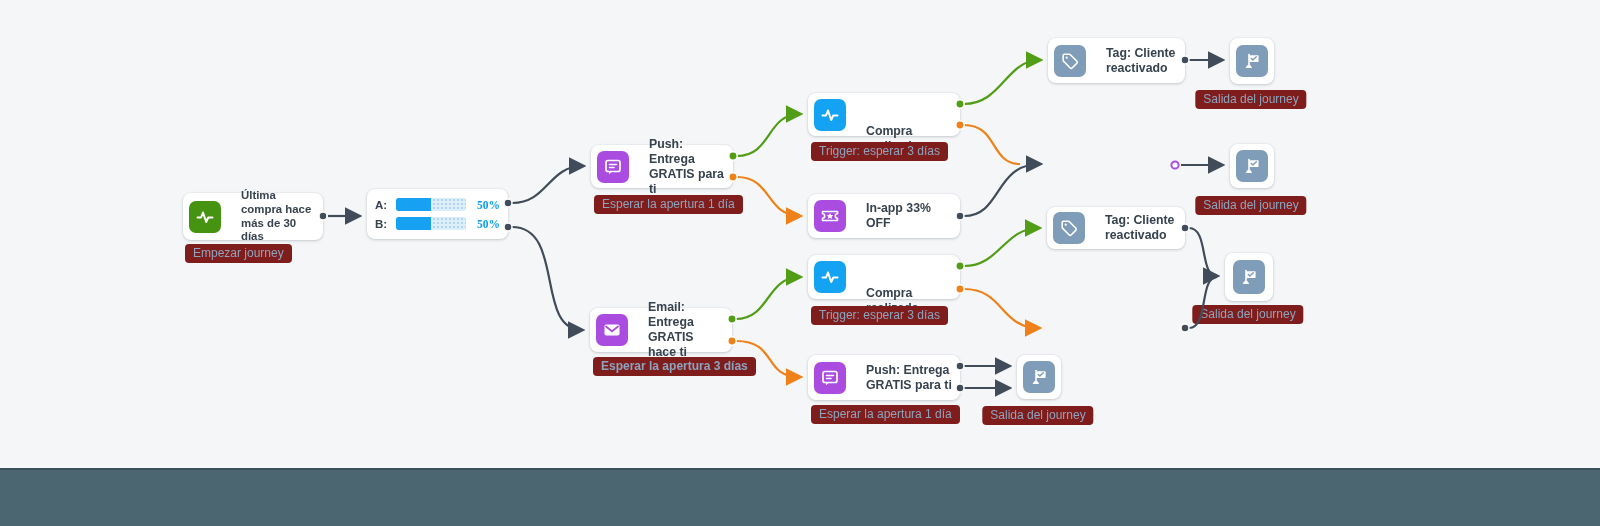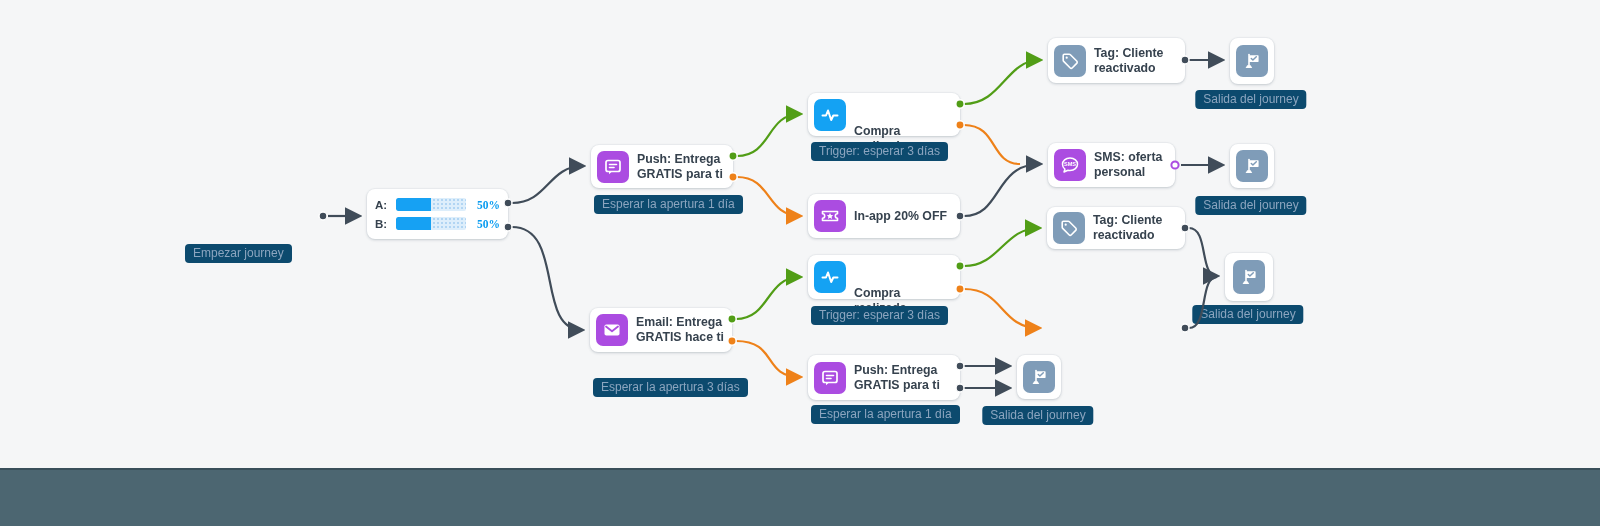--- a/index.html
+++ b/index.html
@@ -1,33 +1,33 @@
 <!DOCTYPE html>
 <html><head>
 <meta charset="utf-8">
 <style>
   html,body{margin:0;padding:0;}
   body{font-family:"Liberation Sans", sans-serif; background:#e9ebed;}
   .viewport{position:relative;width:1600px;height:526px;overflow:hidden;background:#f5f6f7;}
   .footer-bar{position:absolute;left:0;top:468px;width:1600px;height:58px;background:#4c6671;border-top:2px solid #394f5a;box-sizing:border-box;}
 
   
-  .node{position:absolute;background:#ffffff;border-radius:8px;display:flex;align-items:center;gap:8px;padding:0 8px 0 6px;box-sizing:border-box;box-shadow:0 1px 3px rgba(45,62,80,.22), 0 0 0 1px rgba(45,62,80,.03);}
+  .node{position:absolute;background:#ffffff;border-radius:8px;display:flex;align-items:center;gap:20px;padding:0 8px 0 6px;box-sizing:border-box;box-shadow:0 1px 3px rgba(45,62,80,.22), 0 0 0 1px rgba(45,62,80,.03);}
   .node-icon{flex:0 0 32px;width:32px;height:32px;border-radius:7px;display:flex;align-items:center;justify-content:center;}
   .node-icon svg{width:24px;height:24px;display:block;}
   .ic-green{background:#459310;}
   .ic-blue{background:#14a2f3;}
   .ic-purple{background:#ab4ce1;}
   .ic-slate{background:#7f9cb8;}
   .node-title{font-size:12.3px;line-height:1.22;font-weight:700;color:#36424e;}
   .t-sm{font-size:11.4px;}
   .t-narrow{max-width:80px;margin-top:48px;}
 
   
-  .badge{position:absolute;background:#0c4a6e;color:#8ca5bf;font-size:12px;line-height:1;padding:3px 8px 4px;border-radius:4px;white-space:nowrap;}
+  .badge{position:absolute;background:#7f1d1d;color:#8ca5bf;font-size:12px;line-height:1;padding:3px 8px 4px;border-radius:4px;white-space:nowrap;}
   .exit-label{transform:translateX(-50%);}
 
   
   .exit-node{position:absolute;background:#ffffff;border-radius:8px;display:flex;align-items:center;justify-content:center;box-shadow:0 1px 3px rgba(45,62,80,.22), 0 0 0 1px rgba(45,62,80,.03);}
   .exit-node .node-icon{flex:0 0 32px;}
 
   
   .ab-rows{display:flex;flex-direction:column;gap:6px;width:100%;}
   .ab-row{display:flex;align-items:center;gap:6px;}
   .ab-label{font-size:11.5px;font-weight:700;color:#36424e;width:15px;}
@@ -43,20 +43,28 @@
   .port-dark{fill:#404c59;stroke:#ffffff;stroke-width:1.5;}
   .port-green{fill:#519d16;stroke:#ffffff;stroke-width:1.5;}
   .port-orange{fill:#ee8119;stroke:#ffffff;stroke-width:1.5;}
   .port-hollow{fill:#ffffff;stroke:#ab4ce1;stroke-width:2;}
 </style>
 </head>
 <body>
 
 <div class="viewport">
 
+  <div class="node" style="left:183px;top:193px;width:140px;height:47px;">
+    <span class="node-icon ic-green">
+      <svg viewBox="0 0 24 24">
+          <polyline points="4.5,12.5 8,12.5 10,7.5 13.2,17 15.3,12.5 19.5,12.5" stroke="#fff" stroke-width="2" fill="none" stroke-linecap="round" stroke-linejoin="round"></polyline>
+        </svg>
+    </span>
+    <span class="node-title t-sm">Última compra hace más de 30 días</span>
+  </div>
   <div class="badge" style="left:185px;top:244px;">Empezar journey</div>
 
   <div class="node" style="left:367px;top:189px;width:141px;height:50px;padding:0 8px;">
     <div class="ab-rows">
       <div class="ab-row">
         <span class="ab-label">A:</span>
         <span class="ab-bar">
             <span class="ab-fill" style="display: block; width: 50%;"></span>
           </span>
         <span class="ab-pct">50%</span>
@@ -94,53 +102,44 @@
   </div>
   <div class="badge" style="left:811px;top:142px;">Trigger: esperar 3 días</div>
 
   <div class="node" style="left:808px;top:194px;width:152px;height:44px;">
     <span class="node-icon ic-purple">
       <svg viewBox="0 0 24 24">
         <path d="M4.5,7.5 h15 v2.3 a2.2,2.2 0 0 0 0,4.4 v2.3 h-15 v-2.3 a2.2,2.2 0 0 0 0,-4.4 Z" stroke="#fff" stroke-width="1.6" fill="none" stroke-linejoin="round"></path>
         <polygon points="12,8.9 13,11 15.2,11.2 13.6,12.7 14.1,14.9 12,13.7 9.9,14.9 10.4,12.7 8.8,11.2 11,11" fill="#fff"></polygon>
       </svg>
     </span>
-    <span class="node-title">In-app 20% OFF</span>
+    <span class="node-title">In-app 33% OFF</span>
   </div>
 
   <div class="node" style="left:1048px;top:38px;width:137px;height:45px;">
     <span class="node-icon ic-slate">
       <svg viewBox="0 0 24 24">
         <path d="M6.4,5.2 h4.8 c0.45,0 0.88,0.18 1.2,0.5 l6.3,6.3 c0.66,0.66 0.66,1.74 0,2.4 l-4.3,4.3 c-0.66,0.66 -1.74,0.66 -2.4,0 l-6.3,-6.3 c-0.32,-0.32 -0.5,-0.75 -0.5,-1.2 V6.4 c0,-0.66 0.54,-1.2 1.2,-1.2 Z" stroke="#fff" stroke-width="1.6" fill="none" stroke-linejoin="round"></path>
         <circle cx="8.7" cy="8.7" r="1.1" fill="#fff"></circle>
       </svg>
     </span>
     <span class="node-title">Tag: Cliente reactivado</span>
   </div>
 
-  <div class="node" style="left:1048px;top:143px;width:127px;height:44px;">
-    <span class="node-icon ic-purple">
-      <svg viewBox="0 0 24 24">
-        <path d="M12,5 c4.4,0 7.5,2.9 7.5,6.3 c0,3.4 -3.1,6.2 -7.5,6.2 c-0.7,0 -1.4,-0.08 -2,-0.22 L6,19 l0.9,-2.8 C5.4,15.1 4.5,13.3 4.5,11.3 C4.5,7.9 7.6,5 12,5 Z" stroke="#fff" stroke-width="1.5" fill="none" stroke-linejoin="round"></path>
-        <text x="12" y="13.4" text-anchor="middle" font-size="5.6" font-weight="bold" fill="#fff" font-family="Liberation Sans, sans-serif">SMS</text>
-      </svg>
-    </span>
-    <span class="node-title">SMS: oferta personal</span>
-  </div>
 
   <div class="node" style="left:590px;top:308px;width:142px;height:44px;">
     <span class="node-icon ic-purple">
       <svg viewBox="0 0 24 24">
         <rect x="4.5" y="6.5" width="15" height="11" rx="1.8" fill="#fff"></rect>
         <polyline points="6,8.5 12,13.3 18,8.5" stroke="#ab4ce1" stroke-width="1.8" fill="none" stroke-linecap="round" stroke-linejoin="round"></polyline>
       </svg>
     </span>
     <span class="node-title">Email: Entrega GRATIS hace ti</span>
   </div>
-  <div class="badge" style="left:593px;top:378px;">Esperar la apertura 3 días</div>
+  <div class="badge" style="left:593px;top:357px;font-weight:bold;">Esperar la apertura 3 días</div>
 
   <div class="node" style="left:808px;top:255px;width:152px;height:44px;">
     <span class="node-icon ic-blue">
       <svg viewBox="0 0 24 24">
           <polyline points="4.5,12.5 8,12.5 10,7.5 13.2,17 15.3,12.5 19.5,12.5" stroke="#fff" stroke-width="2" fill="none" stroke-linecap="round" stroke-linejoin="round"></polyline>
         </svg>
     </span>
     <span class="node-title t-narrow">Compra realizada</span>
   </div>
   <div class="badge" style="left:811px;top:306px;">Trigger: esperar 3 días</div>

